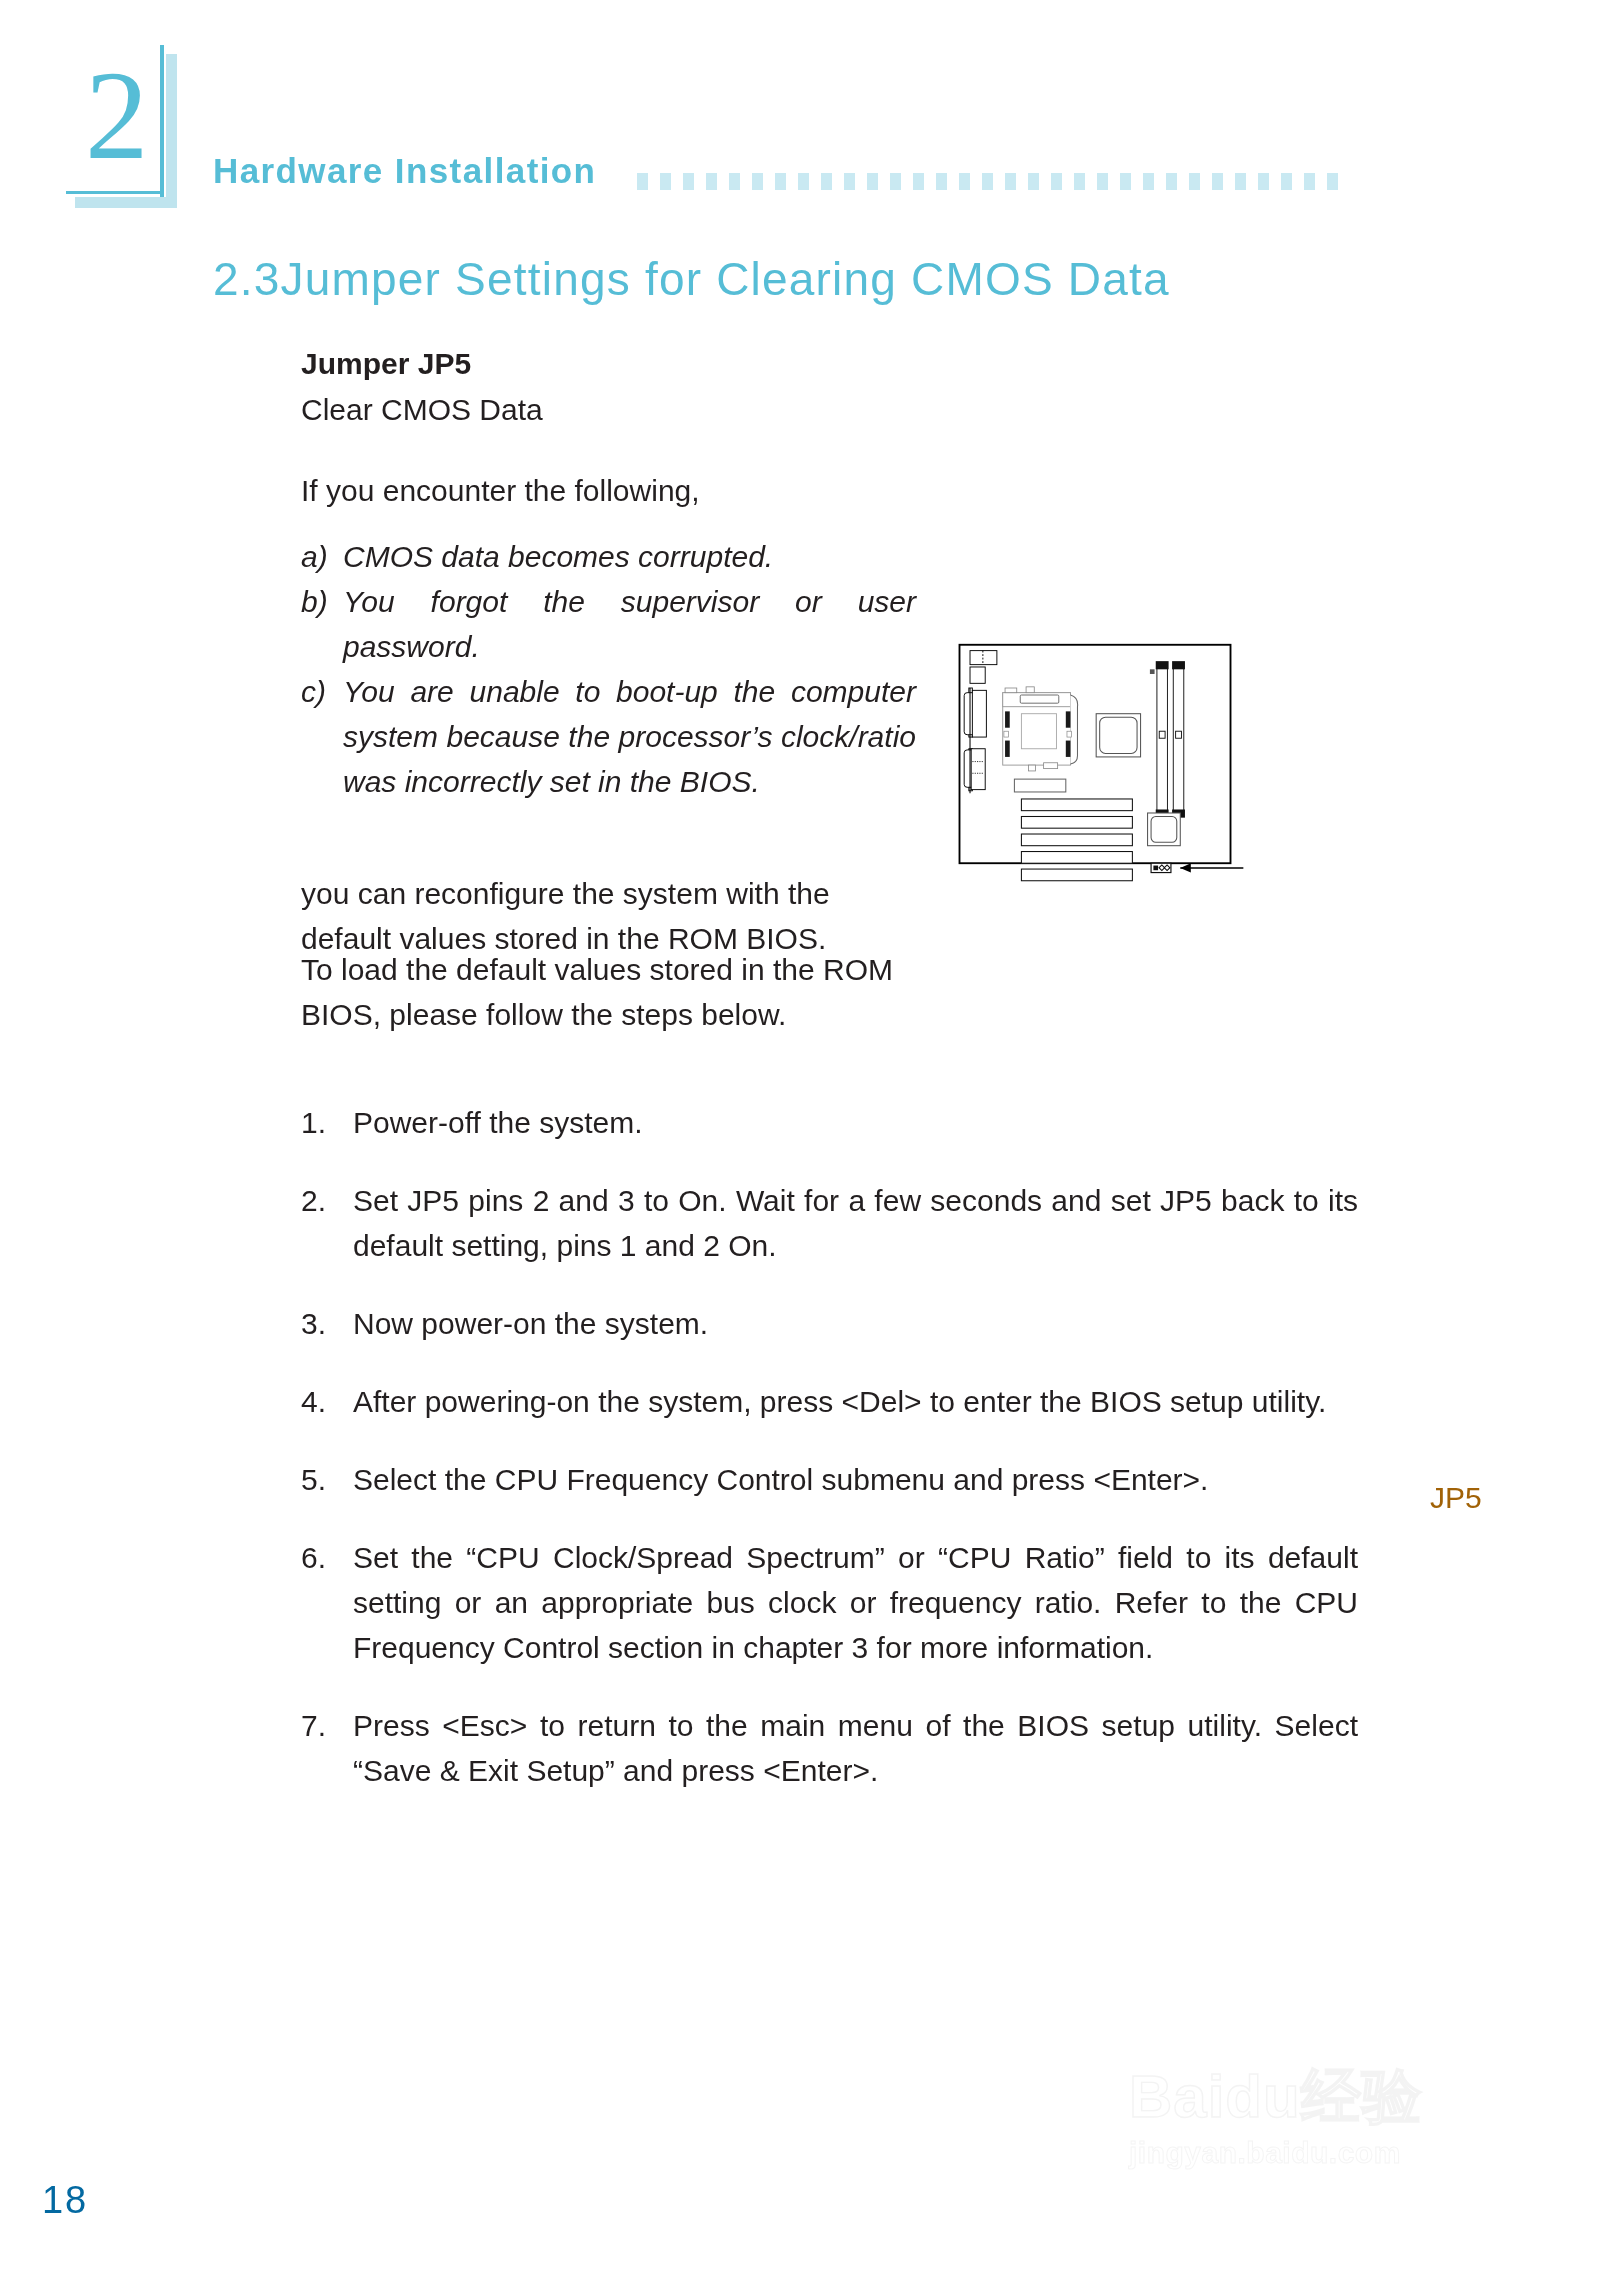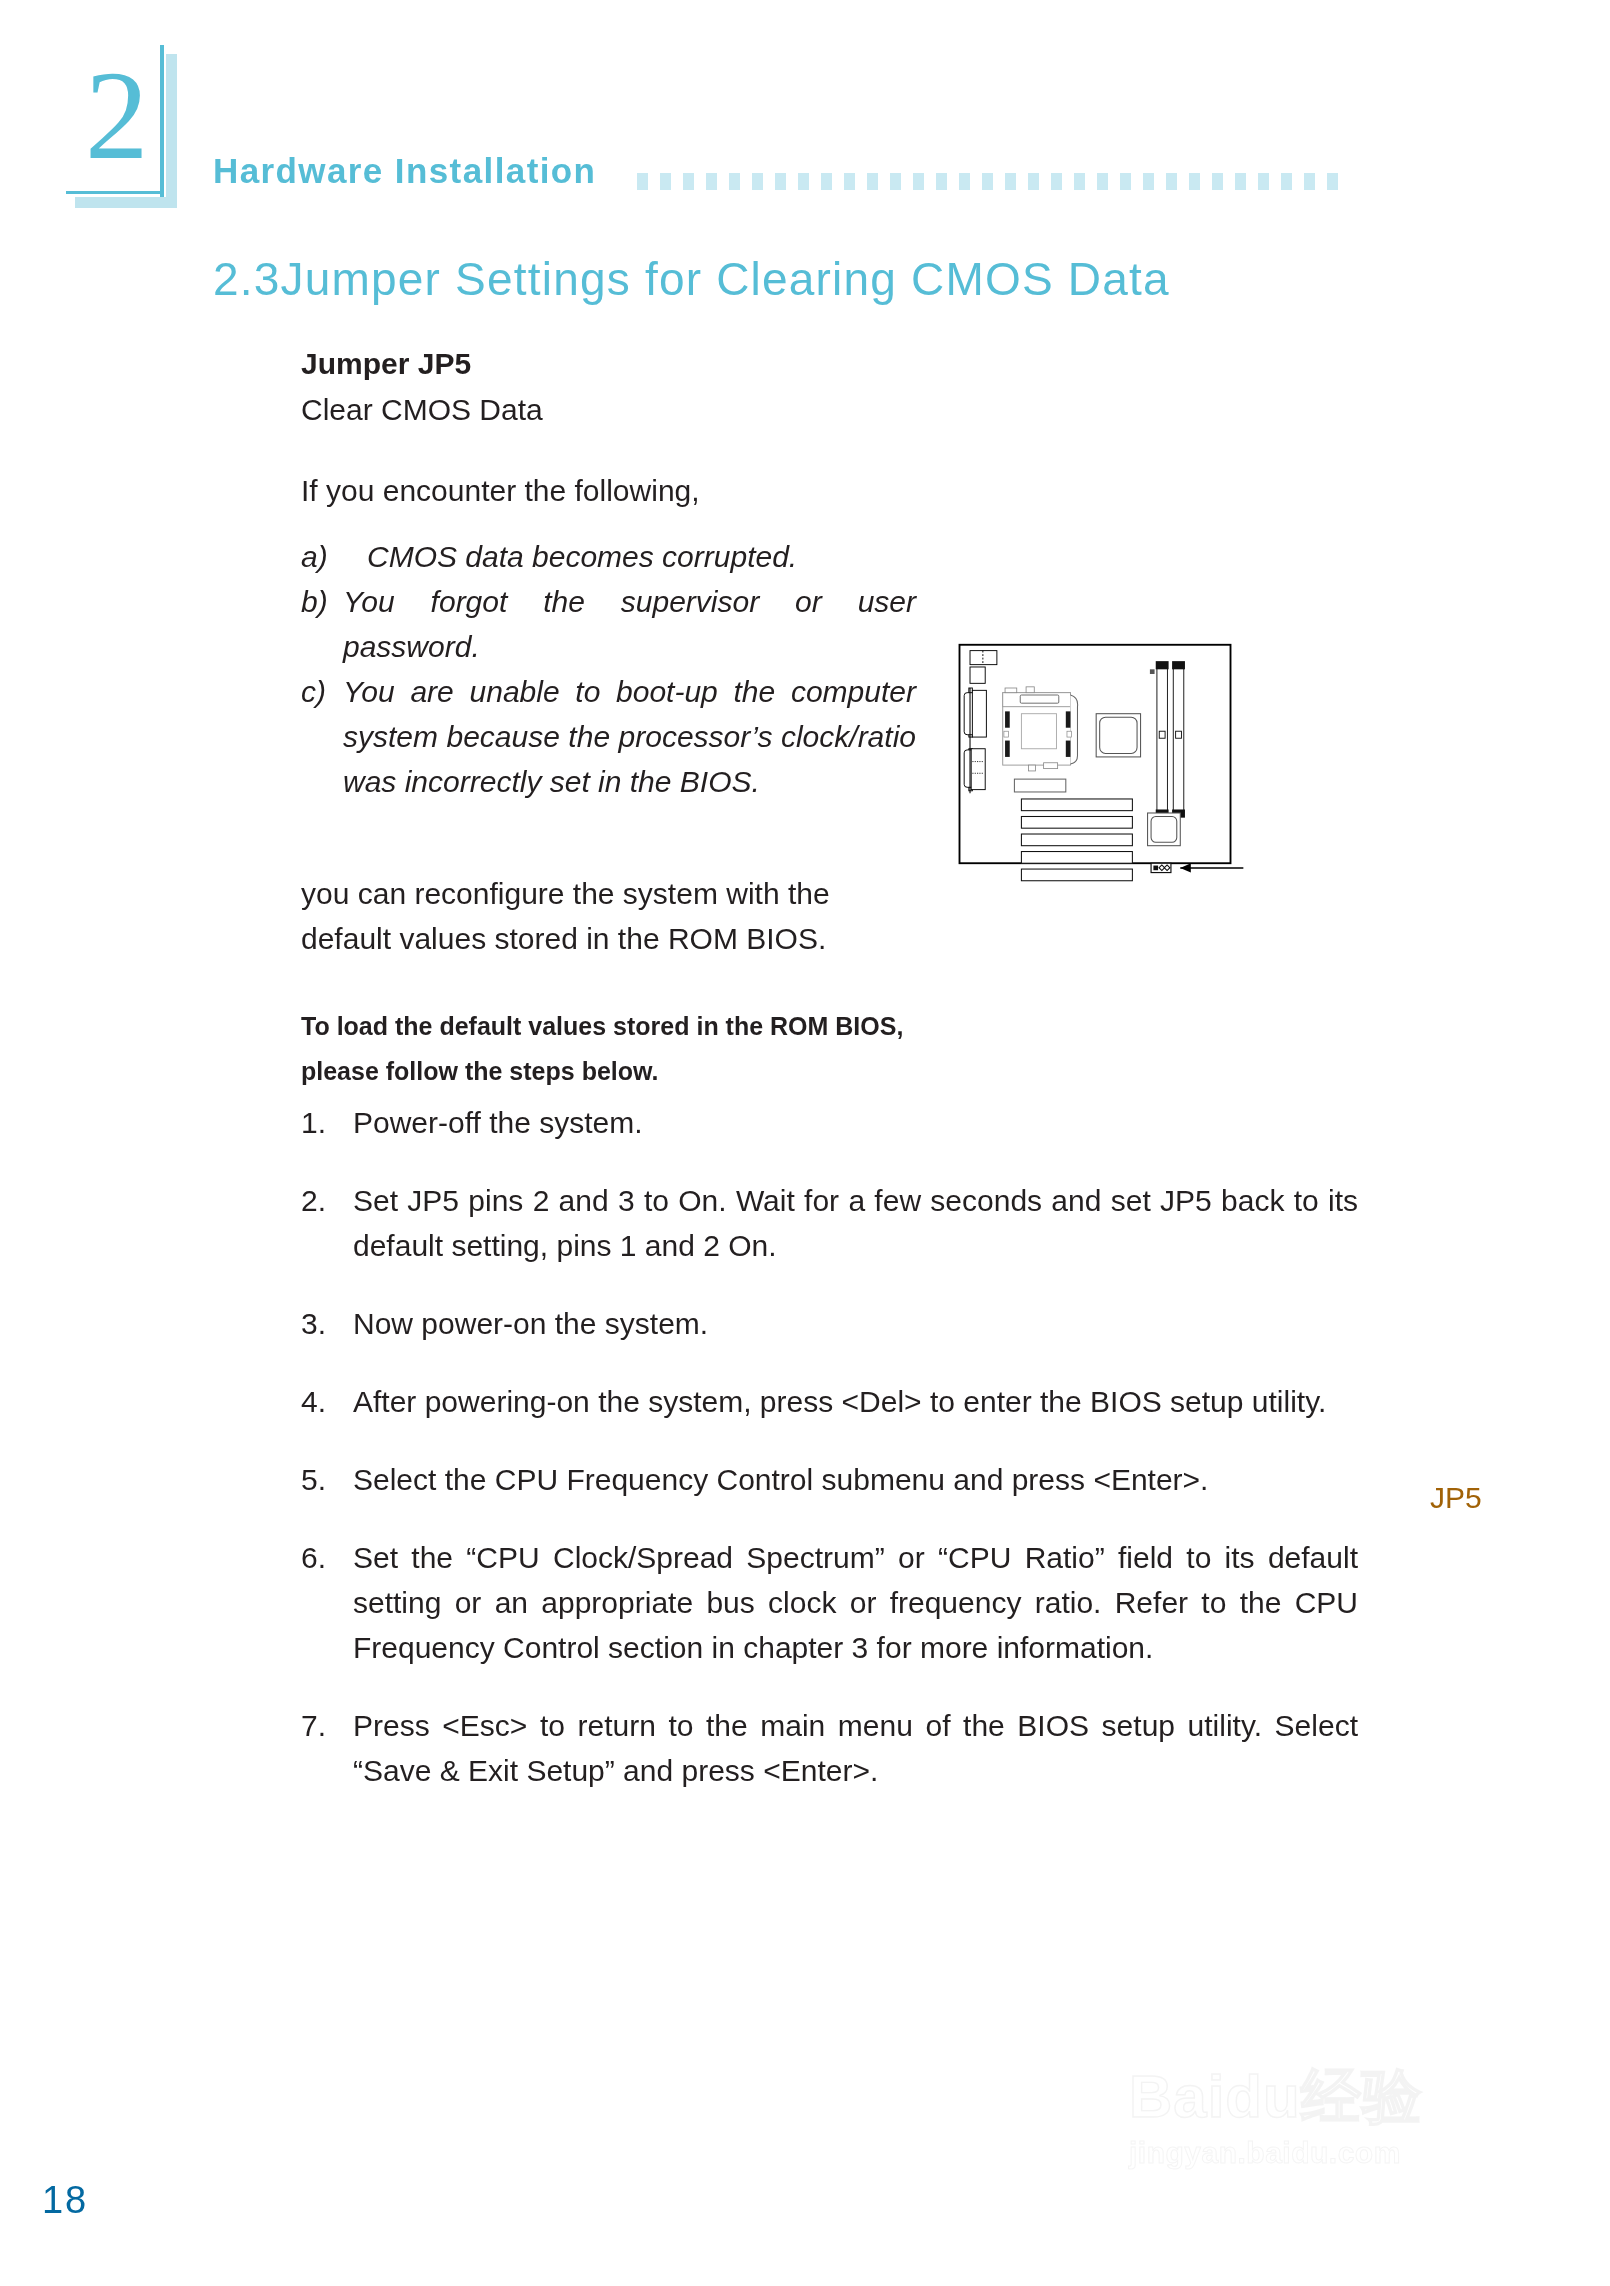--- a/index.html
+++ b/index.html
@@ -122,24 +122,24 @@
   }
   #abc-list .marker {
     width: 42px;
     flex: 0 0 42px;
   }
   #abc-list .content {
     flex: 1 1 auto;
     text-align: justify;
     text-justify: inter-word;
   }
-  #abc-list .content.nojust { text-align: left; margin-left: 24px; }
+  #abc-list .content.nojust { text-align: left; }
 
   #para-reconfig { position: absolute; left: 301px; top: 871px; width: 615px; font-size: 30px; line-height: 45px; font-weight: 300; }
-  #para-loadvals { position: absolute; left: 301px; top: 1004px; width: 615px; font-size: 25px; line-height: 45px; font-weight: 700; }
+  #para-loadvals { position: absolute; left: 301px; top: 947px; width: 615px; font-size: 30px; line-height: 45px; font-weight: 400; }
 
   
   #steps {
     position: absolute;
     left: 301px;
     top: 1100px;
     width: 1057px;
   }
   .step {
     display: flex;

